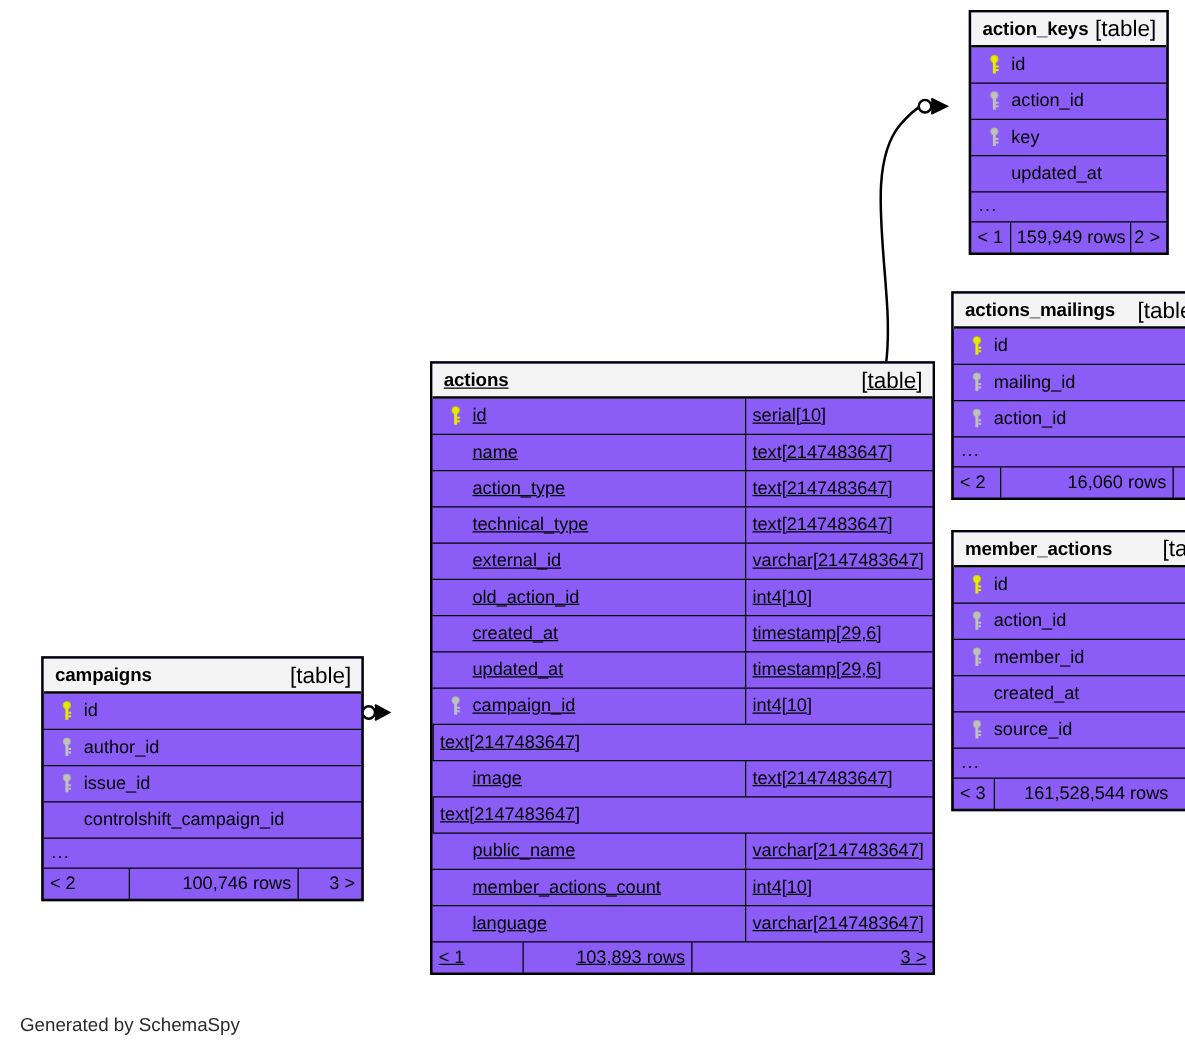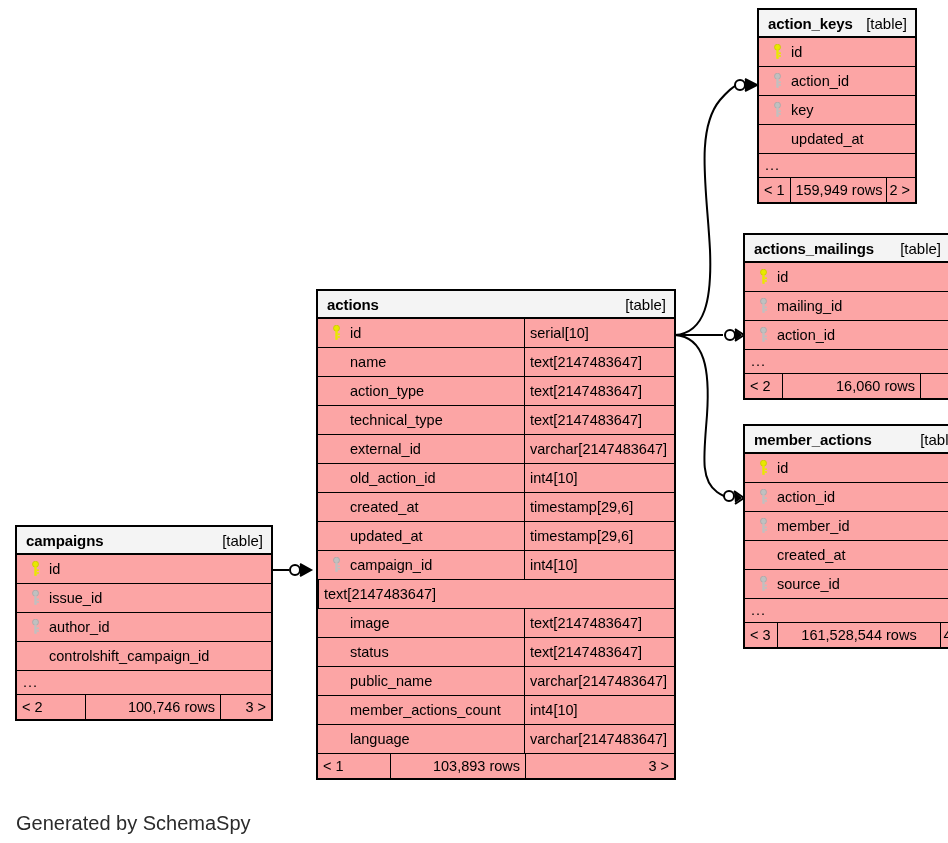--- a/index.html
+++ b/index.html
@@ -12,44 +12,45 @@
     height: 843px;
     position: relative;
     font-family: "Liberation Sans", sans-serif;
     color: #000000;
     overflow: hidden;
   }
 
   
   .er-table {
     position: absolute;
-    background: #fca5a5;
+    background: #8b5cf6;
     border: 2px solid #000000;
     box-sizing: border-box;
     font-size: 14.5px;
     line-height: 1;
+    margin-left: 18px;
   }
 
   .tbl-header {
     background: #f4f4f4;
     border-bottom: 2px solid #000000;
     height: 28px;
     display: flex;
     align-items: center;
     justify-content: space-between;
     padding: 0 8px 0 9px;
     box-sizing: border-box;
   }
   .tbl-name {
     font-weight: bold;
     font-size: 15px;
     letter-spacing: -0.1px;
   }
   .tbl-tag {
-    font-size: 15px;
+    font-size: 18px;
     color: #000;
   }
 
   .col-row {
     display: flex;
     align-items: stretch;
     height: 29px;
     border-bottom: 1px solid #000000;
     box-sizing: border-box;
   }
@@ -126,21 +127,21 @@
     width: 948px;
     height: 843px;
     pointer-events: none;
   }
 
   
   .caption {
     position: absolute;
     left: 16px;
     top: 812px;
-    font-size: 20px;
+    font-size: 15px;
     color: #2b2b2b;
   }
 </style>
 </head>
 <body>
 
 <svg id="connectors" viewBox="0 0 948 843" width="948" height="843">
   <g fill="none" stroke="#000000" stroke-width="2">
 
     <path d="M 675,335 C 705,333 712,300 710,250 C 707,190 695,130 720,100 C 727,92 732,87 737,85"></path>
@@ -394,55 +395,55 @@
   <div class="col-row">
     <div class="col-name">
       <span class="keyslot">
         <svg width="9" height="16" viewBox="0 0 9 16">
             <circle cx="4.5" cy="3.2" r="3" fill="#c0c0c0" stroke="#a8a8a8" stroke-width="0.8"></circle>
             <rect x="3.3" y="5.4" width="2.4" height="9.4" fill="#c0c0c0"></rect>
             <rect x="5.7" y="8.4" width="2.2" height="1.6" fill="#c0c0c0"></rect>
             <rect x="5.7" y="11.2" width="2.2" height="1.6" fill="#c0c0c0"></rect>
           </svg>
       </span>
+      <span class="col-label">author_id</span>
+    </div>
+  </div>
+
+  <div class="col-row">
+    <div class="col-name">
+      <span class="keyslot">
+        <svg width="9" height="16" viewBox="0 0 9 16">
+            <circle cx="4.5" cy="3.2" r="3" fill="#c0c0c0" stroke="#a8a8a8" stroke-width="0.8"></circle>
+            <rect x="3.3" y="5.4" width="2.4" height="9.4" fill="#c0c0c0"></rect>
+            <rect x="5.7" y="8.4" width="2.2" height="1.6" fill="#c0c0c0"></rect>
+            <rect x="5.7" y="11.2" width="2.2" height="1.6" fill="#c0c0c0"></rect>
+          </svg>
+      </span>
       <span class="col-label">issue_id</span>
-    </div>
-  </div>
-
-  <div class="col-row">
-    <div class="col-name">
-      <span class="keyslot">
-        <svg width="9" height="16" viewBox="0 0 9 16">
-            <circle cx="4.5" cy="3.2" r="3" fill="#c0c0c0" stroke="#a8a8a8" stroke-width="0.8"></circle>
-            <rect x="3.3" y="5.4" width="2.4" height="9.4" fill="#c0c0c0"></rect>
-            <rect x="5.7" y="8.4" width="2.2" height="1.6" fill="#c0c0c0"></rect>
-            <rect x="5.7" y="11.2" width="2.2" height="1.6" fill="#c0c0c0"></rect>
-          </svg>
-      </span>
-      <span class="col-label">author_id</span>
     </div>
   </div>
 
   <div class="col-row">
     <div class="col-name">
       <span class="keyslot"></span>
       <span class="col-label">controlshift_campaign_id</span>
     </div>
   </div>
 
   <div class="more-row">...</div>
 
   <div class="foot-row">
     <div class="foot-cell foot-prev" style="width:68px;">&lt; 2</div>
     <div class="foot-cell foot-rows right">100,746 rows</div>
     <div class="foot-cell foot-next" style="width:50px;">3 &gt;</div>
   </div>
 </div>
 
-<div class="er-table" style="left:316px; top:289px; width:360px;">
+<div class="er-table" style="left:326px; top:289px; width:404px;text-decoration:underline;">
   <div class="tbl-header">
     <span class="tbl-name">actions</span>
     <span class="tbl-tag">[table]</span>
   </div>
 
   <div class="col-row">
     <div class="col-name">
       <span class="keyslot">
         <svg width="9" height="16" viewBox="0 0 9 16">
             <circle cx="4.5" cy="3.2" r="3" fill="#e8e800" stroke="#c9c900" stroke-width="0.8"></circle>
@@ -533,24 +534,20 @@
 
   <div class="col-row">
     <div class="col-name">
       <span class="keyslot"></span>
       <span class="col-label">image</span>
     </div>
     <div class="col-type" style="width:150px;">text[2147483647]</div>
   </div>
 
   <div class="col-row">
-    <div class="col-name">
-      <span class="keyslot"></span>
-      <span class="col-label">status</span>
-    </div>
     <div class="col-type" style="width:150px;">text[2147483647]</div>
   </div>
 
   <div class="col-row">
     <div class="col-name">
       <span class="keyslot"></span>
       <span class="col-label">public_name</span>
     </div>
     <div class="col-type" style="width:150px;">varchar[2147483647]</div>
   </div>

